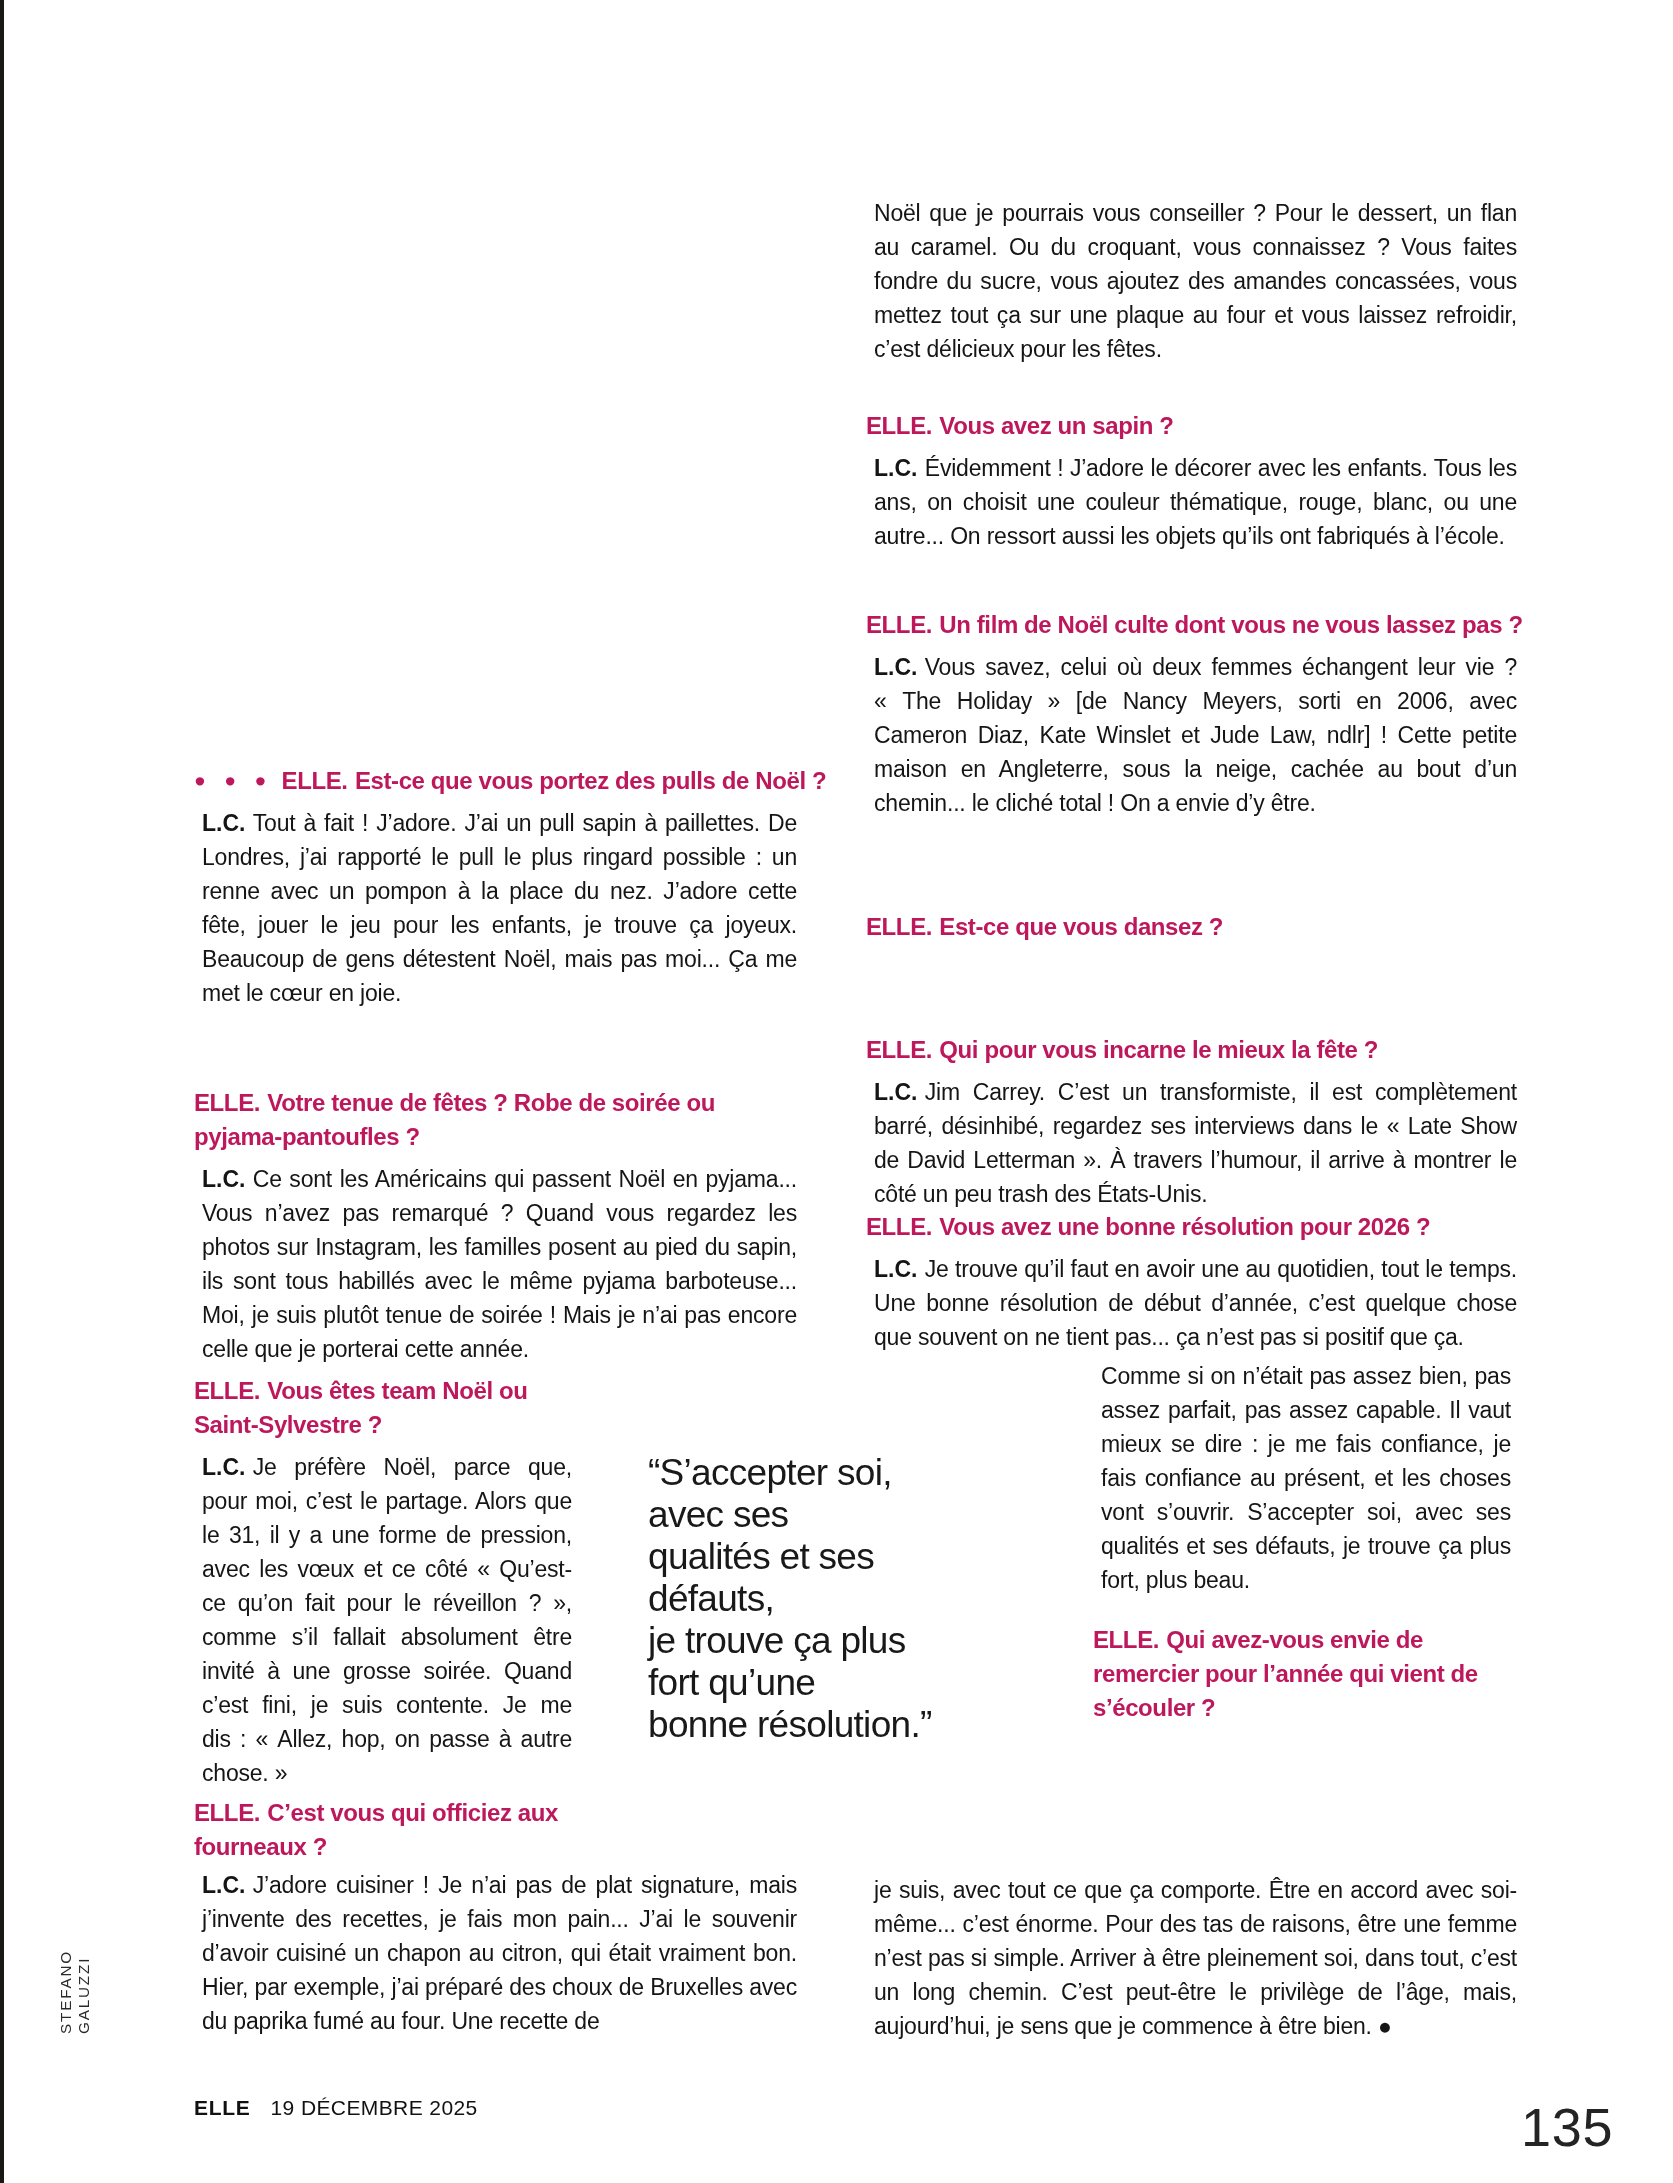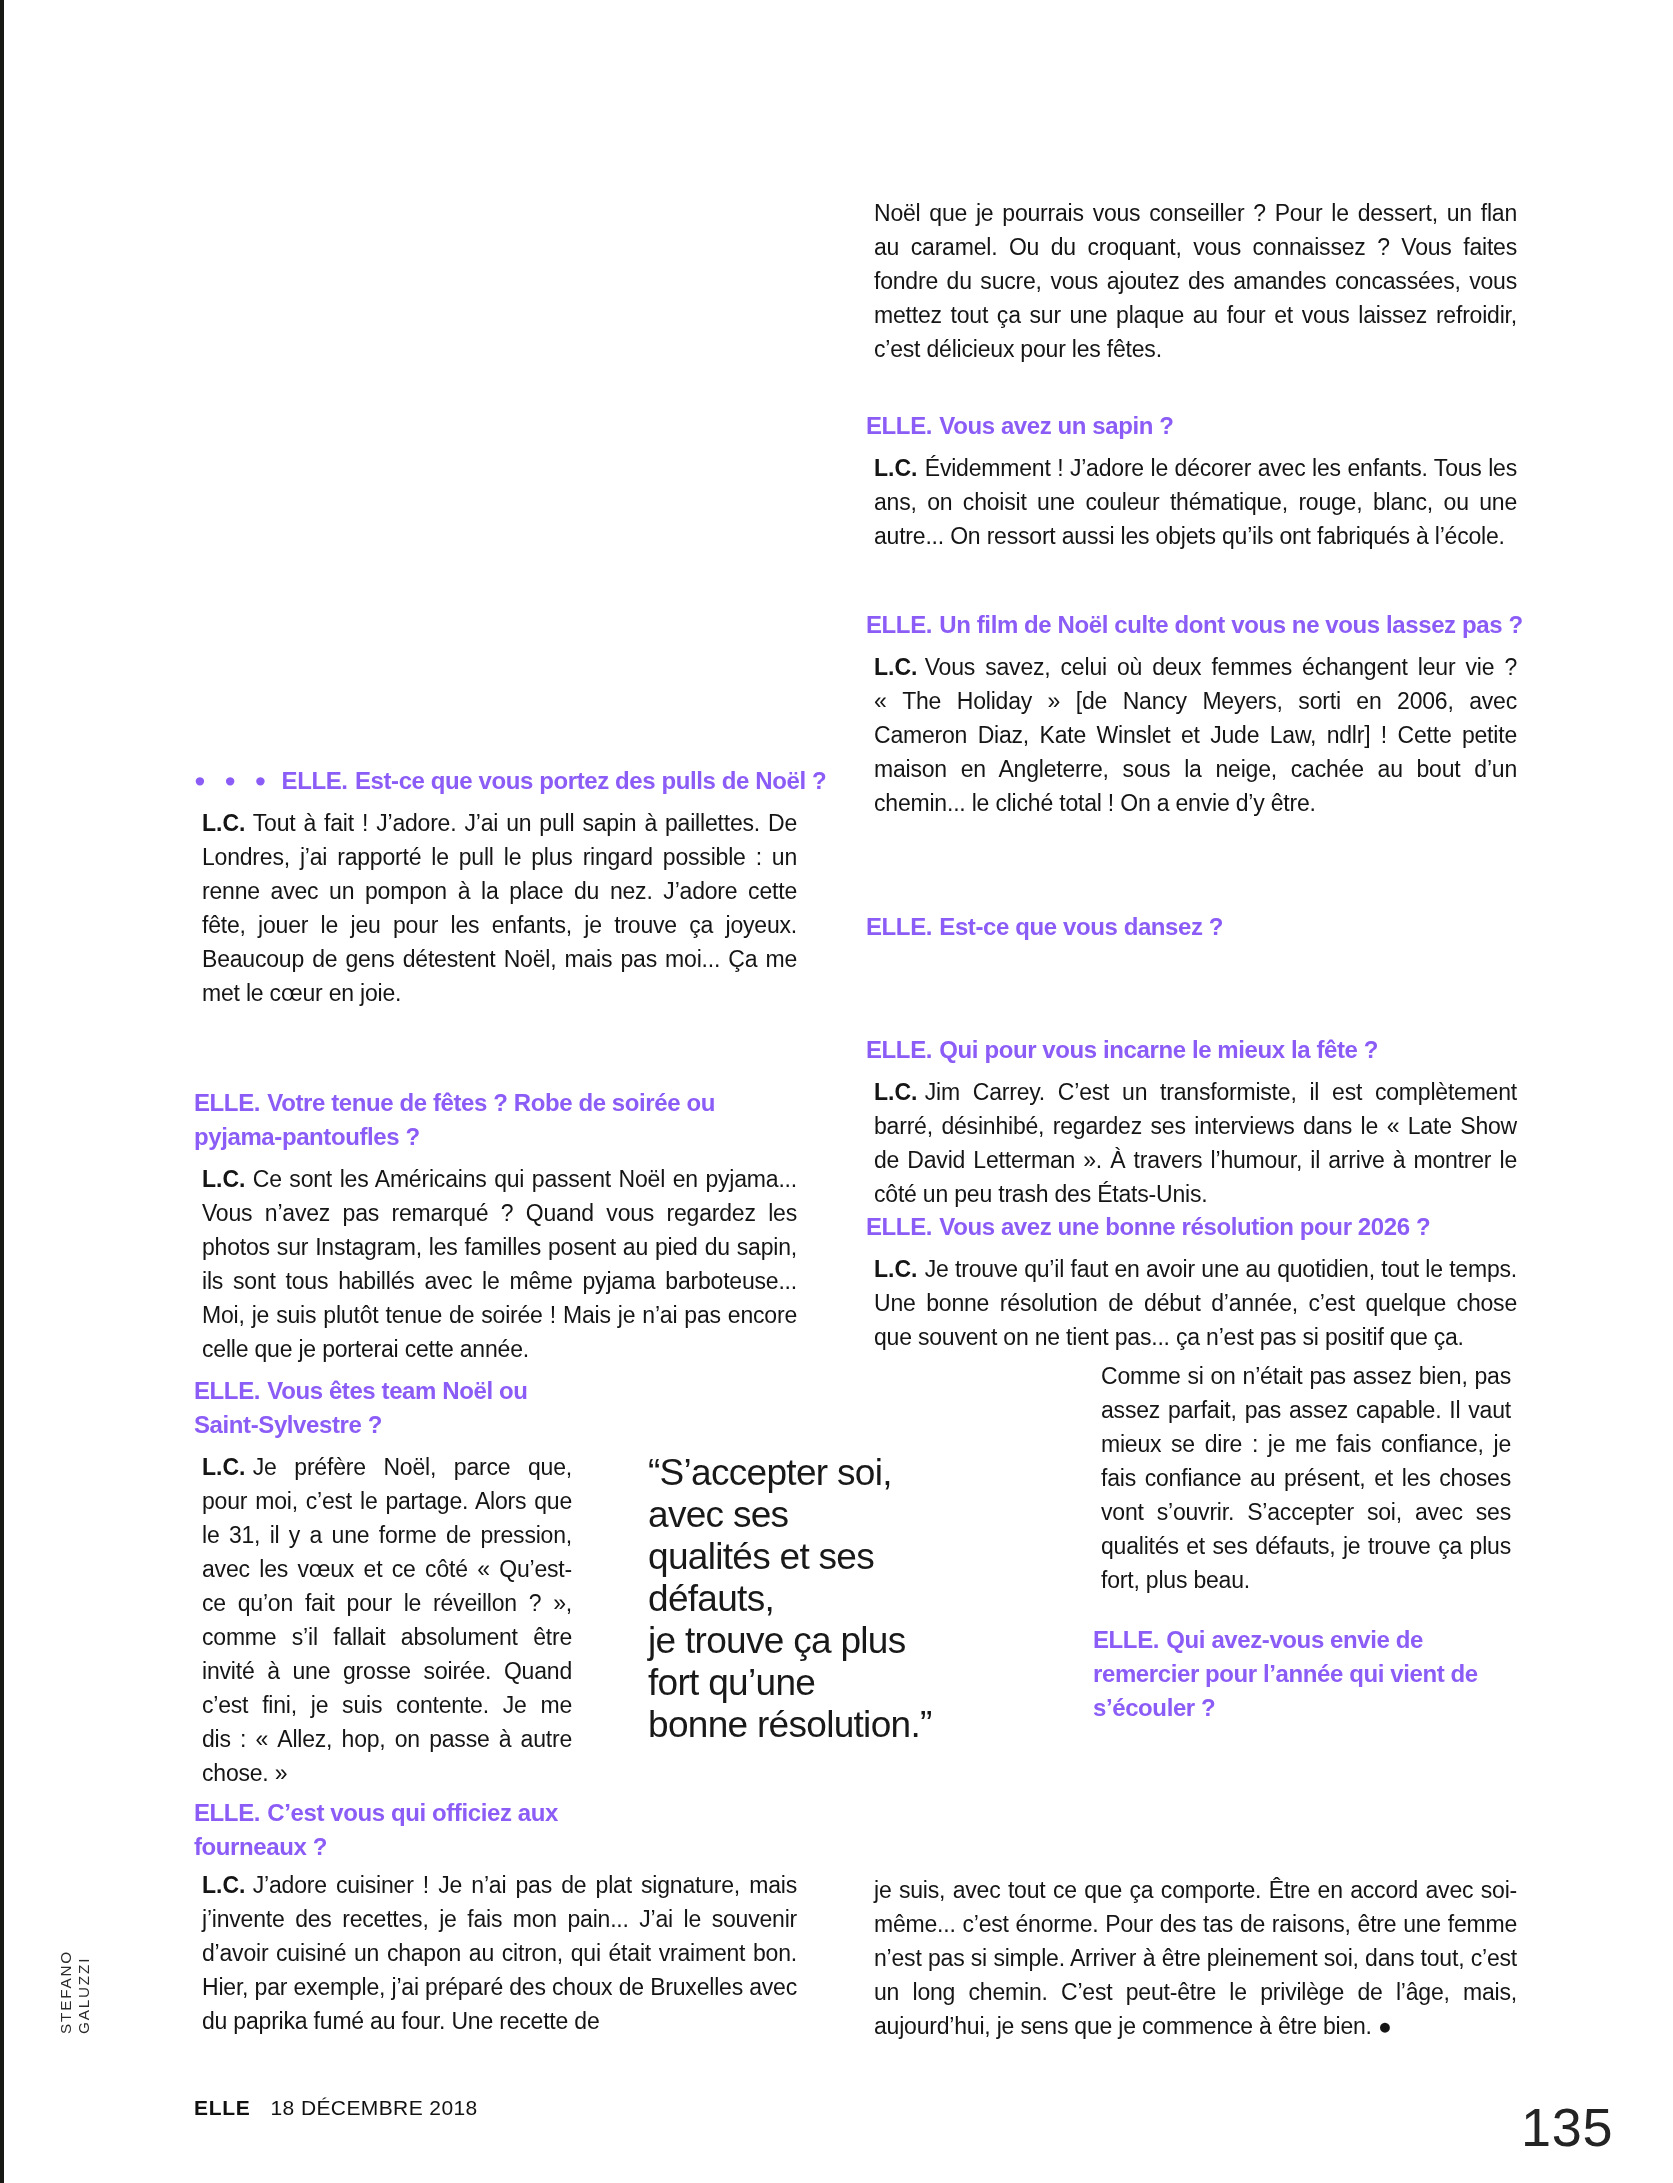--- a/index.html
+++ b/index.html
@@ -10,21 +10,21 @@
     font-family:"Liberation Sans","DejaVu Sans",sans-serif;
     color:#131313;
     overflow:hidden;
   }
   .edge{position:absolute;left:0;top:0;width:4.4px;height:2183px;background:#181814;}
   .blk{position:absolute;}
   .q{
     margin:0 0 2.9px 0;
     font-size:24px;line-height:34px;
     font-weight:700;letter-spacing:-0.4px;
-    color:#8b5cf6;
+    color:#be185d;
   }
   .q.nowrap{white-space:nowrap;}
   .q b{font-weight:800;margin-right:7.3px;}
   .dots{font-size:19.6px;letter-spacing:6.5px;margin-right:8.7px;vertical-align:2.2px;}
   .a{
     margin:8px;
     font-size:23px;line-height:34px;
     letter-spacing:-0.2px;
     text-align:justify;
     color:#151515;
@@ -131,18 +131,18 @@
 avec ses
 qualités et ses
 défauts,
 je trouve ça plus
 fort qu’une
 bonne résolution.”</aside>
 
   <div class="credit">STEFANO GALUZZI</div>
 
   <footer class="footer">
-    <b>ELLE</b><span>18 DÉCEMBRE 2018</span>
+    <b>ELLE</b><span>19 DÉCEMBRE 2025</span>
   </footer>
 
   <div class="folio">135</div>
 </div>
 
 
 </body></html>

